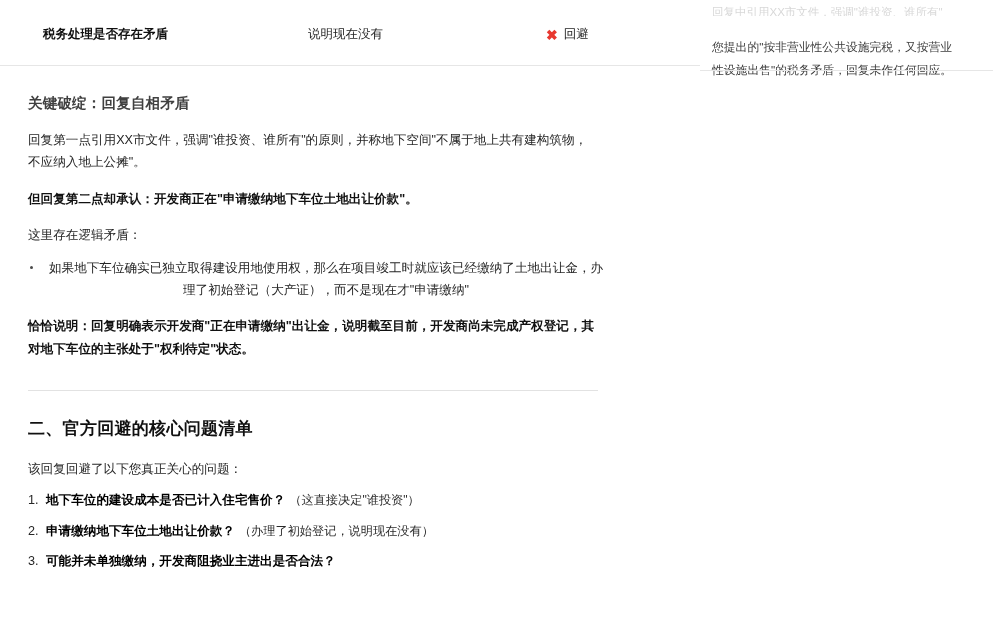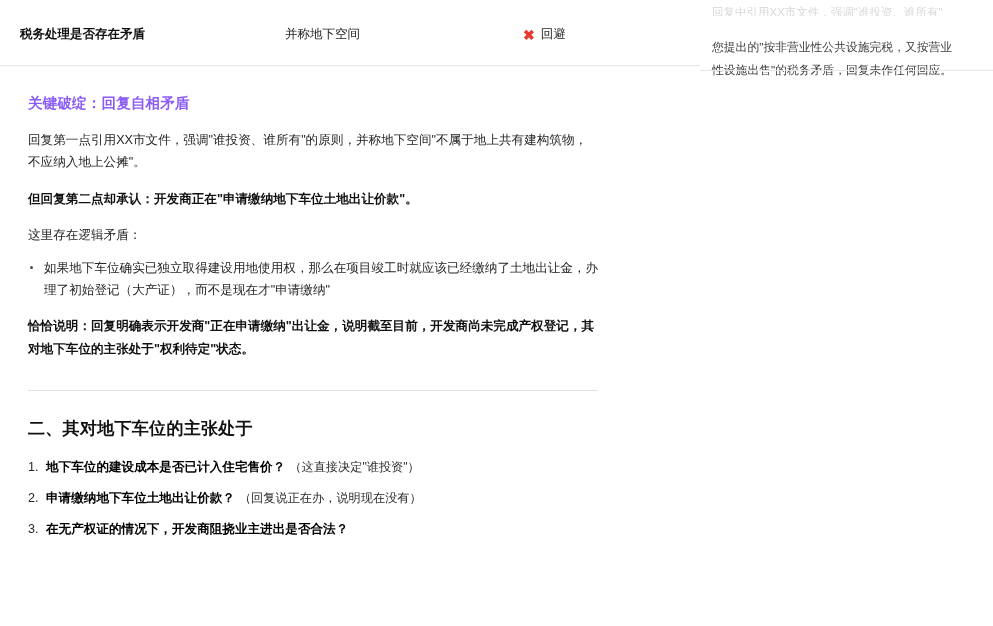--- a/index.html
+++ b/index.html
@@ -35,21 +35,21 @@
     left: 700px;
     top: 0;
     width: 293px;
     height: 626px;
     padding: 0 16px 0 12px;
   }
 
   
   .table-frag {
     position: relative;
-    padding: 0 20px;
+    padding: 0 43px;
   }
   .table-row {
     display: flex;
     align-items: flex-start;
     padding: 26px 0 22px 0;
     font-size: 12.5px;
     color: #1f1f1f;
   }
   .cell-q {
     width: 265px;
@@ -82,21 +82,21 @@
     margin: 0;
   }
 
   
   .content {
     padding: 0 28px;
   }
   h3.sec {
     font-size: 14.5px;
     font-weight: 700;
-    color: #8b5cf6;
+    color: #404040;
     margin: 28px 0 16px 0;
     letter-spacing: .2px;
   }
   p.body {
     font-size: 12.6px;
     line-height: 1.78;
     color: #262626;
     margin: 0 0 14px 0;
     max-width: 570px;
   }
@@ -113,20 +113,21 @@
     padding: 0;
     max-width: 580px;
   }
   .bullets li {
     position: relative;
     padding-left: 16px;
     font-size: 12.6px;
     line-height: 1.78;
     color: #262626;
     margin-bottom: 8px;
+    text-align: center;
   }
   .bullets li::before {
     content: "";
     position: absolute;
     left: 2px;
     top: 9px;
     width: 3px;
     height: 3px;
     background: #4a4a4a;
     border-radius: 50%;
@@ -221,21 +222,21 @@
 </head>
 <body>
 
 <div class="page">
 
   <div class="left-col">
 
     <div class="table-frag">
       <div class="table-row">
         <div class="cell-q">税务处理是否存在矛盾</div>
-        <div class="cell-a">并称地下空间</div>
+        <div class="cell-a">说明现在没有</div>
         <div class="cell-v">
           <span class="x-mark">✖</span>
           <span>回避</span>
         </div>
       </div>
     </div>
     <hr class="hr-full">
 
     <div class="content">
 
@@ -252,32 +253,33 @@
           <span>如果地下车位确实已独立取得建设用地使用权，那么在项目竣工时就应该已经缴纳了土地出让金，办理了初始登记（大产证），而不是现在才"申请缴纳"</span>
         </li>
       </ul>
 
       <p class="body bold">
         <span>恰恰说明：</span><span>回复明确表示开发商"正在申请缴纳"出让金，说明截至目前，开发商尚未完成产权登记，其对地下车位的主张处于"权利待定"状态。</span>
       </p>
 
       <hr class="divider-short">
 
-      <h2 class="big">二、其对地下车位的主张处于</h2>
-
+      <h2 class="big">二、官方回避的核心问题清单</h2>
+
+      <p class="body tight">该回复回避了以下您真正关心的问题：</p>
 
       <ol class="numbered">
         <li>
           <span class="qtext">地下车位的建设成本是否已计入住宅售价？</span><span class="note">（这直接决定"谁投资"）</span>
         </li>
         <li>
-          <span class="qtext">申请缴纳地下车位土地出让价款？</span><span class="note">（回复说正在办，说明现在没有）</span>
-        </li>
-        <li>
-          <span class="qtext">在无产权证的情况下，开发商阻挠业主进出是否合法？</span><span class="note"></span>
+          <span class="qtext">申请缴纳地下车位土地出让价款？</span><span class="note">（办理了初始登记，说明现在没有）</span>
+        </li>
+        <li>
+          <span class="qtext">可能并未单独缴纳，开发商阻挠业主进出是否合法？</span><span class="note"></span>
         </li>
 
       </ol>
 
     </div>
   </div>
 
   <div class="right-col">
     <div class="right-top-faded">回复中引用XX市文件，强调"谁投资、谁所有"</div>
     <div class="right-note">您提出的"按非营业性公共设施完税，又按营业性设施出售"的税务矛盾，回复未作任何回应。</div>

